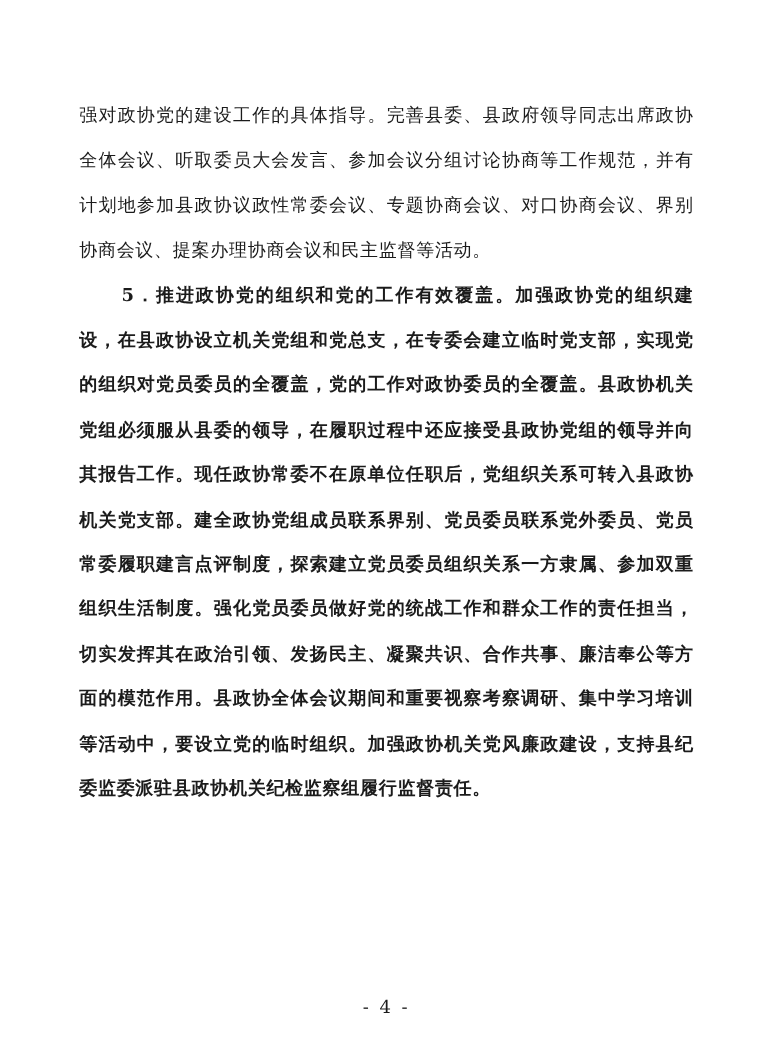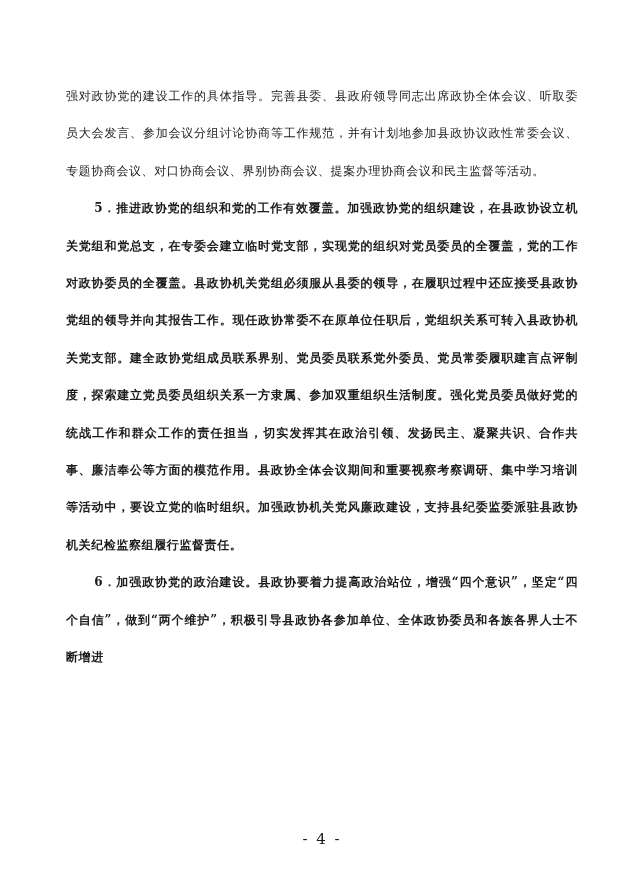--- a/index.html
+++ b/index.html
@@ -15,21 +15,21 @@
     overflow: hidden;
   }
   .page {
     position: relative;
     width: 644px;
     height: 886px;
     box-sizing: border-box;
     padding: 78px 66px 0 66px;
   }
   .body-text {
-    font-size: 12px;
+    font-size: 15px;
     line-height: 37.4px;
     text-align: justify;
     text-justify: inter-ideograph;
     letter-spacing: 0.6px;
   }
   .para {
     margin: 0;
     text-indent: 0;
   }
   .para.indent {
@@ -48,16 +48,15 @@
     font-family: "DejaVu Serif", serif;
   }
 </style>
 </head>
 <body>
 
 <div class="page">
   <div class="body-text">
     <p class="para">强对政协党的建设工作的具体指导。完善县委、县政府领导同志出席政协全体会议、听取委员大会发言、参加会议分组讨论协商等工作规范，并有计划地参加县政协议政性常委会议、专题协商会议、对口协商会议、界别协商会议、提案办理协商会议和民主监督等活动。</p>
     <p class="para indent">5．推进政协党的组织和党的工作有效覆盖。加强政协党的组织建设，在县政协设立机关党组和党总支，在专委会建立临时党支部，实现党的组织对党员委员的全覆盖，党的工作对政协委员的全覆盖。县政协机关党组必须服从县委的领导，在履职过程中还应接受县政协党组的领导并向其报告工作。现任政协常委不在原单位任职后，党组织关系可转入县政协机关党支部。建全政协党组成员联系界别、党员委员联系党外委员、党员常委履职建言点评制度，探索建立党员委员组织关系一方隶属、参加双重组织生活制度。强化党员委员做好党的统战工作和群众工作的责任担当，切实发挥其在政治引领、发扬民主、凝聚共识、合作共事、廉洁奉公等方面的模范作用。县政协全体会议期间和重要视察考察调研、集中学习培训等活动中，要设立党的临时组织。加强政协机关党风廉政建设，支持县纪委监委派驻县政协机关纪检监察组履行监督责任。</p>
-    <p class="para indent">6．加强政协党的政治建设。县政协要着力提高政治站位，增强“四个意识”，坚定“四个自信”，做到“两个维护”，积极引导县政协各参加单位、全体政协委员和各族各界人士不断增进</p>
   </div>
   <div class="footer">- 4 -</div>
 </div>
 
 </body></html>

